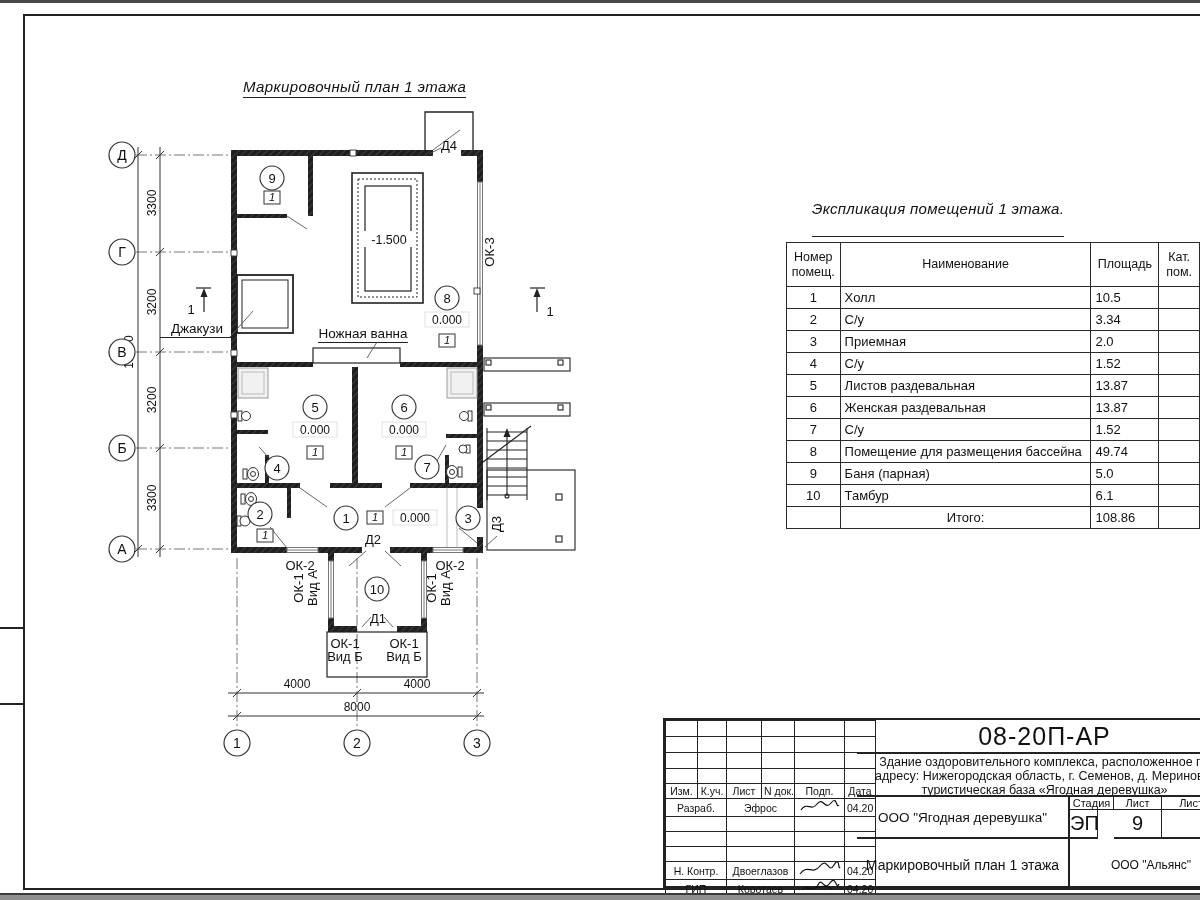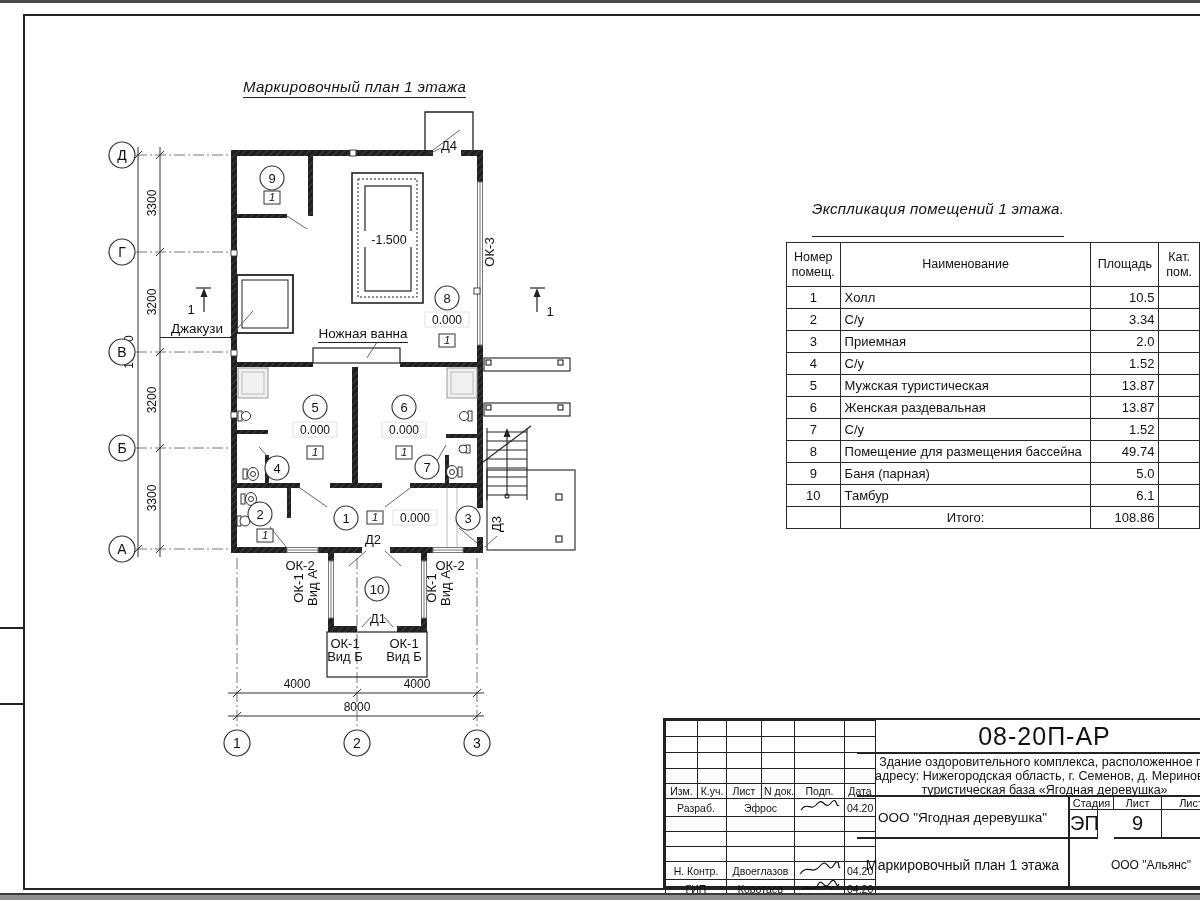--- a/index.html
+++ b/index.html
@@ -15,21 +15,21 @@
   .plan-title{position:absolute;left:243px;top:78px;font-size:15px;font-style:italic;
     border-bottom:1.4px solid #222;padding-bottom:2px;letter-spacing:.4px;}
   .expl-title{position:absolute;left:812px;top:200px;font-size:15px;font-style:italic;
     border-bottom:1.4px solid #222;padding-bottom:19px;letter-spacing:.3px;}
   table.expl{position:absolute;left:750px;top:242px;border-collapse:collapse;table-layout:fixed;
     font-size:13px;margin-left:36px;}
   table.expl td{border:1.4px solid #2a2a2a;padding:0 4px;height:21px;overflow:hidden;white-space:nowrap;}
   table.expl tr.hdr td{height:43px;text-align:center;white-space:normal;line-height:1.15;font-size:12.5px;}
   td.c-num{width:45px;text-align:center;}
   td.c-name{width:243px;text-align:left;}
-  td.c-area{width:60px;text-align:right;}
+  td.c-area{width:60px;text-align:left;}
   td.c-cat{width:33px;text-align:center;}
   td.total-lab{text-align:center;padding-right:8px;}
   
   .tb{position:absolute;left:663px;top:718px;width:567px;height:170px;
     border:2px solid #222;box-sizing:border-box;font-size:11px;}
   .tb .cell{position:absolute;box-sizing:border-box;border-color:#222;overflow:hidden;}
   table.tb-left{position:absolute;left:0;top:0;width:192px;height:170px;border-collapse:collapse;table-layout:fixed;}
   table.tb-left td{border:1px solid #222;padding:0 2px;font-size:10.5px;white-space:nowrap;overflow:hidden;height:14px;text-align:center;}
   table.tb-left tr.hr td{height:15px;}
   .tb-code{left:192px;top:0;width:375px;height:34px;border-bottom:2px solid #222;
@@ -414,21 +414,21 @@
         <td class="c-cat"></td>
       </tr>
   <tr>
         <td class="c-num">4</td>
         <td class="c-name">С/у</td>
         <td class="c-area">1.52</td>
         <td class="c-cat"></td>
       </tr>
   <tr>
         <td class="c-num">5</td>
-        <td class="c-name">Мужская туристическая</td>
+        <td class="c-name">Листов раздевальная</td>
         <td class="c-area">13.87</td>
         <td class="c-cat"></td>
       </tr>
   <tr>
         <td class="c-num">6</td>
         <td class="c-name">Женская раздевальная</td>
         <td class="c-area">13.87</td>
         <td class="c-cat"></td>
       </tr>
   <tr>

